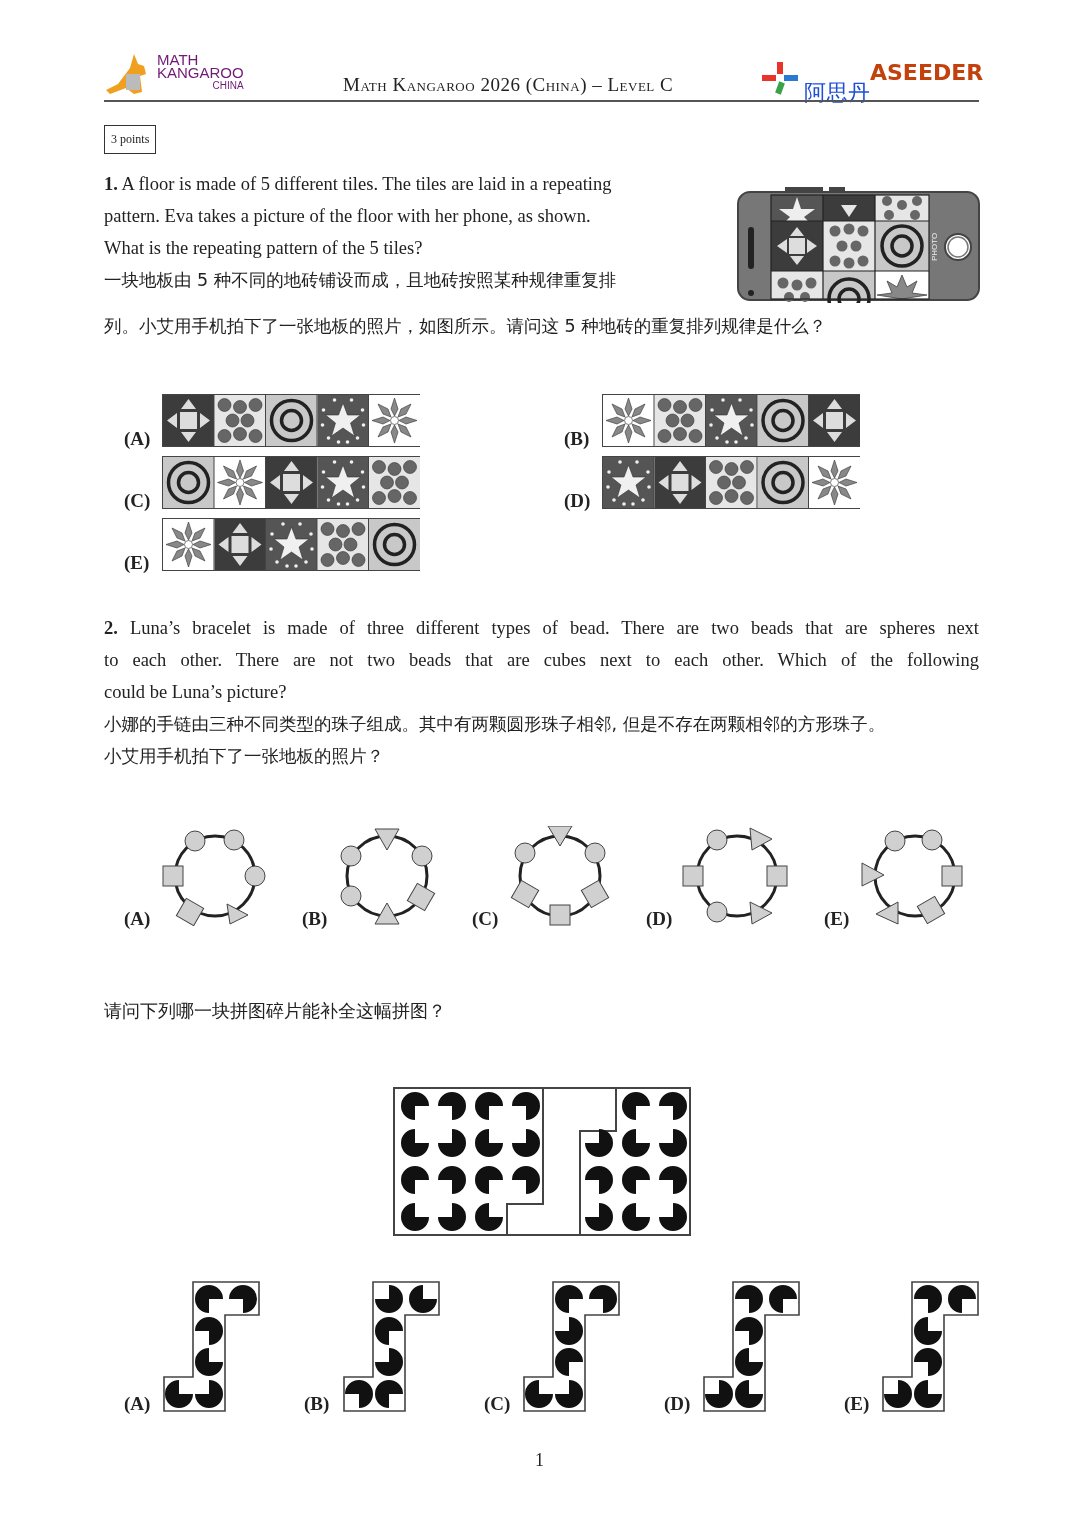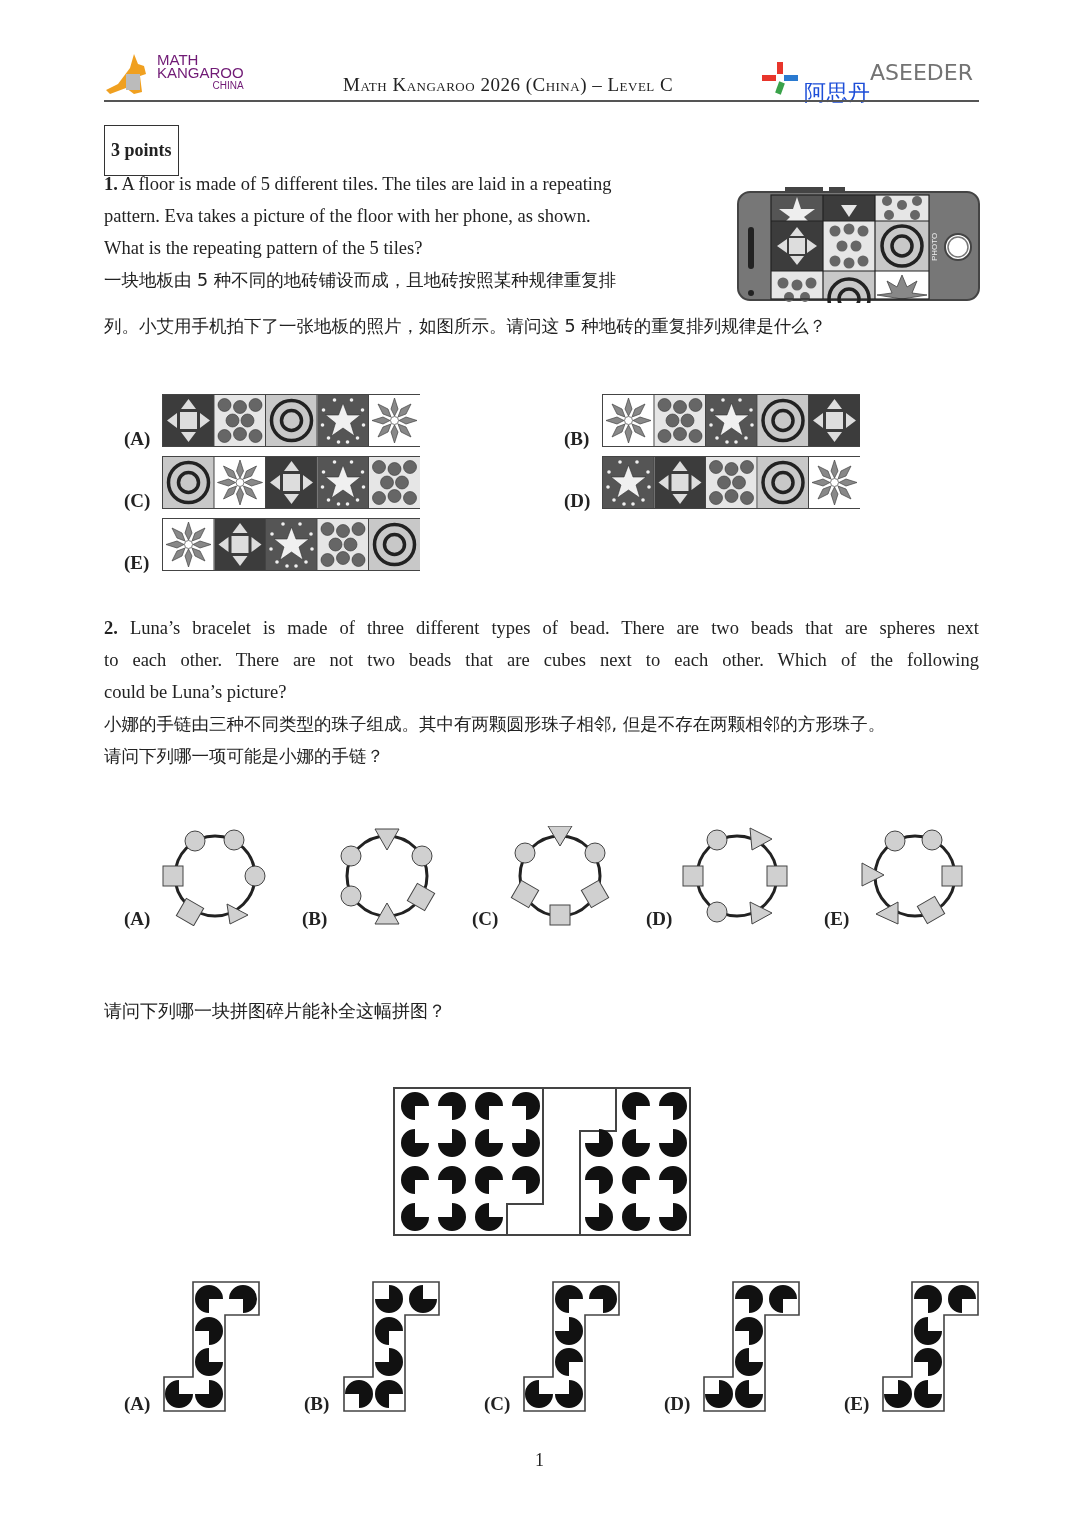--- a/index.html
+++ b/index.html
@@ -4,21 +4,21 @@
 <style>
   html,body{margin:0;padding:0;background:#fff;}
   body{width:1080px;height:1527px;position:relative;overflow:hidden;font-family:"Liberation Serif","DejaVu Serif",serif;color:#222;}
   .abs{position:absolute;}
   .hdr-line{position:absolute;left:104px;top:100px;width:875px;height:2px;background:#555;}
   .hdr-title{position:absolute;left:343px;top:74px;font-size:19px;letter-spacing:0.5px;font-variant:small-caps;}
   .mk-logo{position:absolute;left:104px;top:52px;width:140px;height:46px;}
   .mk-text{position:absolute;left:157px;top:53px;font-family:"Liberation Sans","DejaVu Sans",sans-serif;font-size:15px;line-height:13px;color:#701a75;}
   .mk-text .small{font-size:10px;text-align:right;}
   .aseeder{position:absolute;left:760px;top:58px;height:40px;width:222px;}
-  .points{position:absolute;left:104px;top:125px;border:1.5px solid #333;padding:14px 6px;font-size:18px;font-weight:bold;}
+  .points{position:absolute;left:104px;top:125px;border:1.5px solid #333;padding:6px 6px;font-size:12px;}
   .q{position:absolute;left:104px;font-size:18.5px;line-height:32px;}
   .q b{font-weight:bold;}
   .lbl{position:absolute;font-size:19px;}
   .lbl b{font-weight:bold;}
   .page-num{position:absolute;left:535px;top:1450px;font-size:18px;}
   svg{display:block;}
 </style>
 </head>
 <body>
 
@@ -35,21 +35,21 @@
 </div>
 <div class="hdr-title">Math Kangaroo 2026 (China) – Level C</div>
 <div class="aseeder">
   <svg width="40" height="40" viewBox="0 0 40 40" style="position:absolute;left:0;top:0">
     <rect x="17" y="4" width="6" height="12" fill="#e8352b"></rect>
     <rect x="2" y="17" width="14" height="6" fill="#e8352b"></rect>
     <rect x="24" y="17" width="14" height="6" fill="#2a7ad0"></rect>
     <rect x="17" y="24" width="6" height="12" fill="#3aa24a" transform="rotate(20 20 30)"></rect>
   </svg>
   <span style="position:absolute;left:44px;top:20px;font-family:'DejaVu Sans',sans-serif;font-size:22px;color:#1d4ed8;">阿思丹</span>
-  <span style="position:absolute;left:110px;top:2px;font-family:'DejaVu Sans',sans-serif;font-weight:normal;font-size:22px;color:#737373;">ASEEDER</span>
+  <span style="position:absolute;left:110px;top:2px;font-family:'DejaVu Sans',sans-serif;font-weight:bold;font-size:22px;color:#c2410c;">ASEEDER</span>
 </div>
 <div class="hdr-line"></div>
 
 <div class="points">3 points</div>
 
 <div class="q" style="top:168px;width:610px;">
   <div><b>1.</b> <span>A floor is made of 5 different tiles. The tiles are laid in a repeating</span></div>
   <div style="text-align:justify">pattern. Eva takes a picture of the floor with her phone, as shown.</div>
   <div>What is the repeating pattern of the 5 tiles?</div>
   <div style="font-family:'DejaVu Sans',sans-serif;font-size:17.5px;">一块地板由 5 种不同的地砖铺设而成，且地砖按照某种规律重复排</div>
@@ -240,21 +240,21 @@
       <use href="#t-rings" x="207" y="1"></use>
     <path d="M52 1 V52 M103.5 1 V52 M155 1 V52 M206.5 1 V52" stroke="#444"></path>
     </svg>
 </div>
 
 <div class="q" style="top:612px;width:875px;">
   <div style="text-align:justify;text-align-last:justify;"><b>2.</b> <span>Luna’s bracelet is made of three different types of bead. There are two beads that are spheres next</span></div>
   <div style="text-align:justify;text-align-last:justify;">to each other. There are not two beads that are cubes next to each other. Which of the following</div>
   <div>could be Luna’s picture?</div>
   <div style="font-family:'DejaVu Sans',sans-serif;font-size:17.5px;">小娜的手链由三种不同类型的珠子组成。其中有两颗圆形珠子相邻, 但是不存在两颗相邻的方形珠子。</div>
-  <div style="font-family:'DejaVu Sans',sans-serif;font-size:17.5px;">请问下列哪一项可能是小娜的手链？</div>
+  <div style="font-family:'DejaVu Sans',sans-serif;font-size:17.5px;">小艾用手机拍下了一张地板的照片？</div>
 </div>
 
 <div class="lbl" style="left:124px;top:908px;"><b>(A)</b></div>
 <div class="abs" style="left:160px;top:826px;">
   <svg width="110" height="100" viewBox="0 0 110 100">
     <circle cx="55" cy="50" r="40" fill="none" stroke="#222" stroke-width="3"></circle>
     <g fill="#d0d0d0" stroke="#444" stroke-width="1">
       <circle cx="35" cy="15" r="10"></circle>
         <circle cx="74" cy="14" r="10"></circle>
         <circle cx="95" cy="50" r="10"></circle>

